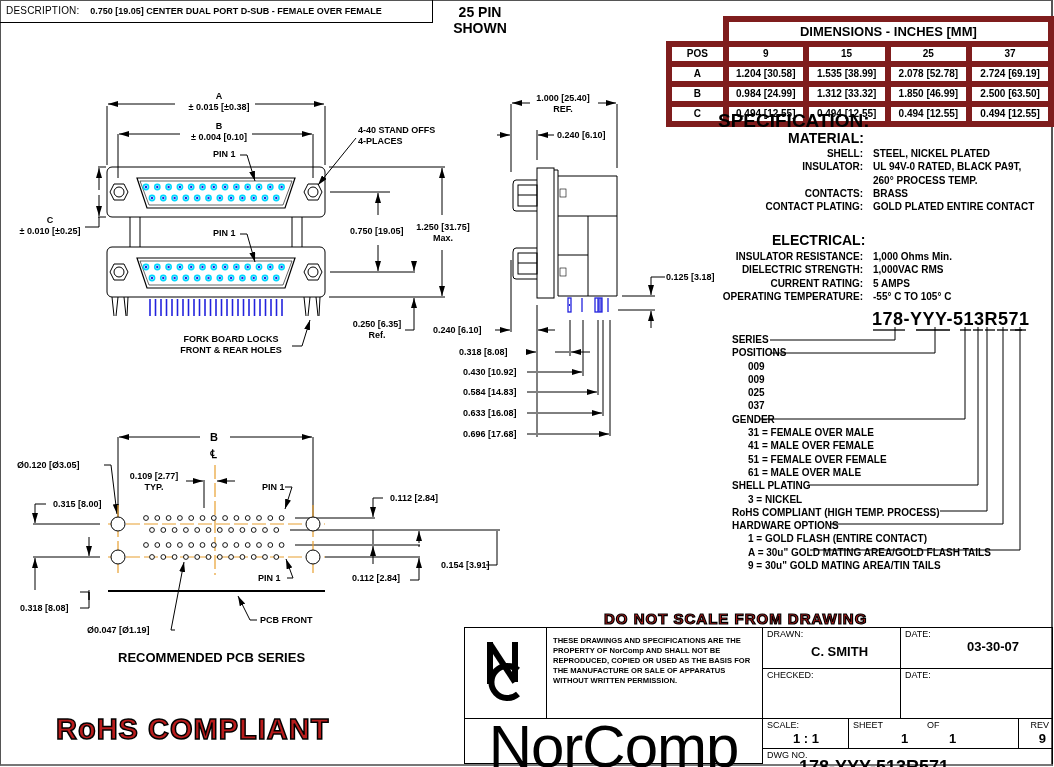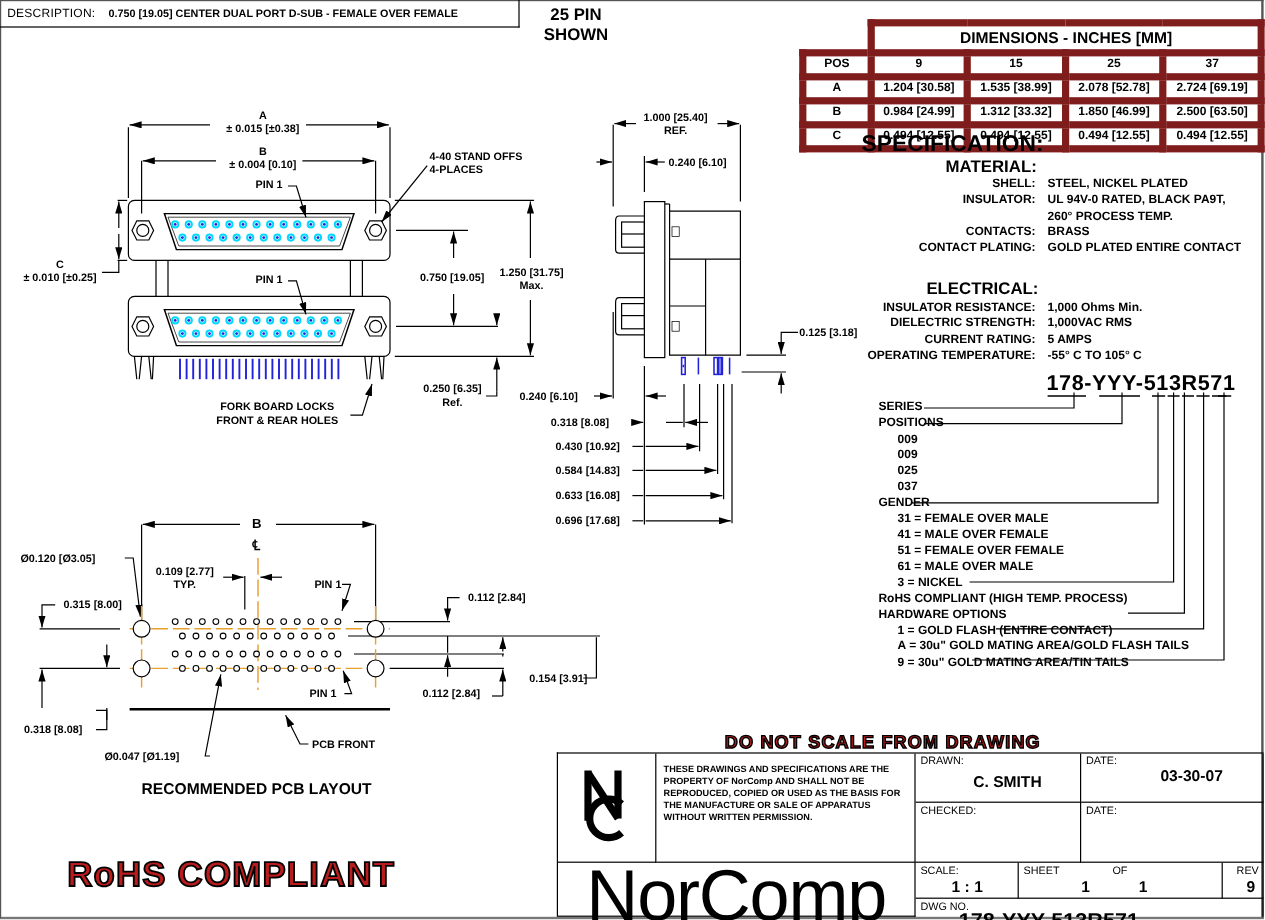--- a/index.html
+++ b/index.html
@@ -135,20 +135,21 @@
     <div>POSITIONS</div>
     <div class="ind">009</div>
     <div class="ind">009</div>
     <div class="ind">025</div>
     <div class="ind">037</div>
     <div>GENDER</div>
     <div class="ind">31 = FEMALE OVER MALE</div>
     <div class="ind">41 = MALE OVER FEMALE</div>
     <div class="ind">51 = FEMALE OVER FEMALE</div>
     <div class="ind">61 = MALE OVER MALE</div>
+    <div>SHELL PLATING</div>
     <div class="ind">3 = NICKEL</div>
     <div>RoHS COMPLIANT (HIGH TEMP. PROCESS)</div>
     <div>HARDWARE OPTIONS</div>
     <div class="ind">1 = GOLD FLASH (ENTIRE CONTACT)</div>
     <div class="ind">A = 30u" GOLD MATING AREA/GOLD FLASH TAILS</div>
     <div class="ind">9 = 30u" GOLD MATING AREA/TIN TAILS</div>
   </div>
 
 <svg class="abs" style="left:0;top:0" width="1054" height="767">
   <defs>
@@ -585,21 +586,21 @@
   </div>
 <div class="dim" style="left:262px;top:482px;">PIN 1</div>
 <div class="dim" style="left:258px;top:573px;">PIN 1</div>
 <div class="dim" style="left:53px;top:499px;">0.315 [8.00]</div>
 <div class="dim" style="left:20px;top:603px;">0.318 [8.08]</div>
 <div class="dim" style="left:390px;top:493px;">0.112 [2.84]</div>
 <div class="dim" style="left:352px;top:573px;">0.112 [2.84]</div>
 <div class="dim" style="left:441px;top:560px;">0.154 [3.91]</div>
 <div class="dim" style="left:87px;top:625px;">Ø0.047 [Ø1.19]</div>
 <div class="dim" style="left:260px;top:615px;">PCB FRONT</div>
-<div class="abs pcb-title">RECOMMENDED PCB LAYOUT</div>
+<div class="abs pcb-title">RECOMMENDED PCB SERIES</div>
 
 <div class="abs outline-txt dnsfd">DO NOT SCALE FROM DRAWING</div>
 <div class="abs outline-txt rohs">RoHS COMPLIANT</div>
 
 <div class="tb">
   <div class="cell" style="left:0;top:0;width:82px;height:91px;">
     <svg width="80" height="90">
       <g fill="none" stroke="#000" stroke-width="6">
         <line x1="25" y1="14" x2="25" y2="56"></line>
         <line x1="25" y1="16" x2="50" y2="54"></line>

